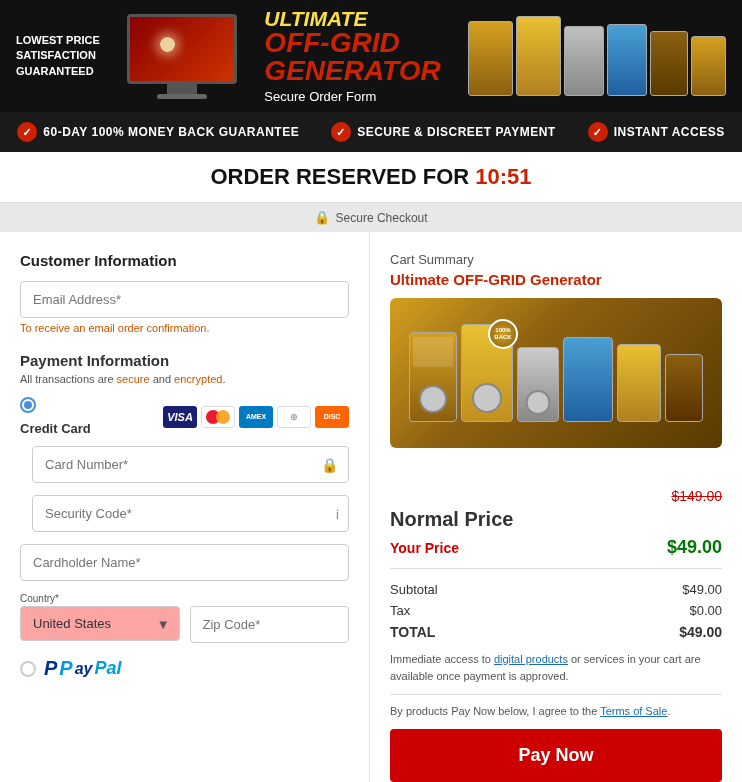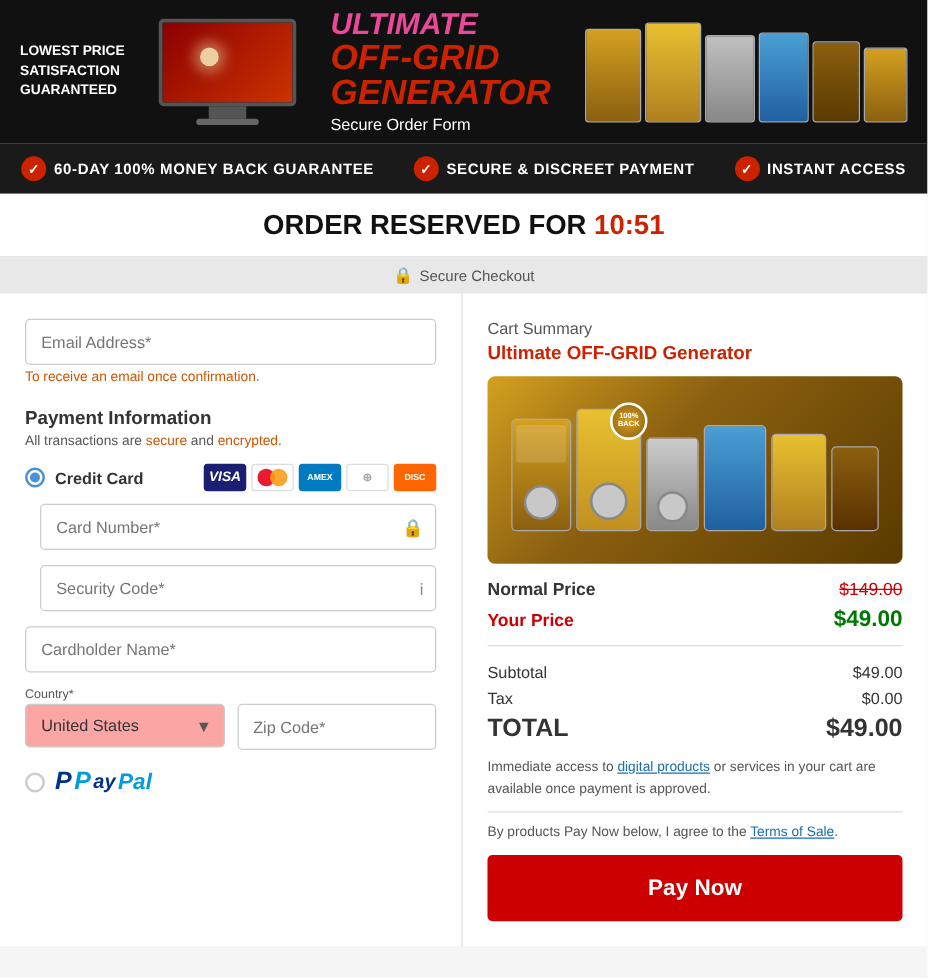--- a/index.html
+++ b/index.html
@@ -2,21 +2,21 @@
 <html><head>
   <meta charset="utf-8">
   <style>
     * { box-sizing: border-box; margin: 0; padding: 0; }
     body { font-family: Arial, sans-serif; background: #f5f5f5; font-size: 13px; color: #333; width: 742px; }
 
     
     .header { background: #111; display: flex; align-items: center; justify-content: space-between; padding: 8px 16px; }
     .header-left { color: #fff; font-size: 11px; font-weight: bold; line-height: 1.4; text-transform: uppercase; }
     .title-block { text-align: left; }
-    .title-ultimate { font-size: 24px; font-weight: 900; font-style: italic; color: #ec4899; text-transform: uppercase; line-height: 1; }
+    .title-ultimate { font-size: 21px; font-weight: 900; font-style: italic; color: #fde047; text-transform: uppercase; line-height: 1; }
     .title-offgrid { font-size: 28px; font-weight: 900; font-style: italic; color: #cc2200; text-transform: uppercase; line-height: 1; }
     .title-generator { font-size: 28px; font-weight: 900; font-style: italic; color: #cc2200; text-transform: uppercase; line-height: 1; }
     .title-sub { color: #fff; font-size: 13px; font-weight: normal; font-style: normal; margin-top: 4px; }
 
     
     .guarantee-bar { background: #1a1a1a; color: #fff; display: flex; align-items: center; justify-content: center; gap: 32px; padding: 10px 16px; font-weight: bold; font-size: 12px; text-transform: uppercase; letter-spacing: 0.5px; }
     .guarantee-item { display: flex; align-items: center; gap: 6px; }
     .check-circle { width: 20px; height: 20px; background: #cc2200; border-radius: 50%; display: flex; align-items: center; justify-content: center; color: #fff; font-size: 11px; font-weight: bold; flex-shrink: 0; }
 
     
@@ -38,21 +38,21 @@
     .form-group { margin-bottom: 12px; }
     .form-input { width: 100%; border: 1px solid #ccc; border-radius: 4px; padding: 10px 12px; font-size: 13px; color: #333; outline: none; }
     .helper-text { font-size: 11px; color: #cc5500; margin-top: 4px; }
 
     .payment-section { margin-top: 18px; }
     .payment-title { font-size: 15px; font-weight: bold; margin-bottom: 4px; }
     .payment-subtitle { font-size: 11px; color: #555; margin-bottom: 12px; }
     .payment-subtitle a { color: #cc5500; text-decoration: none; }
 
     .card-option { display: flex; align-items: center; justify-content: space-between; margin-bottom: 10px; }
-    .card-option-left { display: flex; align-items: center; gap: 8px; }
+    .card-option-left { display: flex; gap: 8px; flex-direction: column; }
     .radio-dot { width: 16px; height: 16px; border: 2px solid #4a90d9; border-radius: 50%; display: flex; align-items: center; justify-content: center; flex-shrink: 0; }
     .radio-inner { width: 8px; height: 8px; background: #4a90d9; border-radius: 50%; }
     .card-label { font-size: 13px; font-weight: bold; }
     .card-icons { display: flex; gap: 4px; align-items: center; }
     .card-icon { height: 22px; width: 34px; border-radius: 3px; display: flex; align-items: center; justify-content: center; font-size: 8px; font-weight: bold; }
     .card-visa { background: #1a1f71; color: #fff; font-size: 11px; font-style: italic; }
     .card-mc { background: #fff; border: 1px solid #ddd; position: relative; overflow: hidden; }
     .card-amex { background: #007bc1; color: #fff; font-size: 9px; }
     .card-diners { background: #fff; border: 1px solid #ddd; color: #888; font-size: 9px; }
     .card-disc { background: #f60; color: #fff; font-size: 8px; }
@@ -74,29 +74,29 @@
     .paypal-logo { display: flex; align-items: center; gap: 2px; }
     .paypal-p { color: #003087; font-size: 20px; font-weight: bold; font-style: italic; }
     .paypal-p2 { color: #009cde; font-size: 20px; font-weight: bold; font-style: italic; }
 
     
     .cart-title { font-size: 13px; color: #555; margin-bottom: 4px; }
     .cart-product-name { font-size: 15px; font-weight: bold; color: #cc2200; margin-bottom: 10px; }
     .product-image-placeholder { width: 100%; height: 150px; background: linear-gradient(135deg, #d4a020 0%, #8b6010 40%, #5a3a00 100%); border-radius: 6px; margin-bottom: 12px; display: flex; align-items: center; justify-content: center; position: relative; overflow: hidden; }
 
     .price-row { display: flex; justify-content: space-between; align-items: center; margin-bottom: 6px; }
-    .normal-price-label { font-size: 14px; font-weight: bold; color: #333; }
+    .normal-price-label { font-size: 20px; font-weight: bold; color: #333; margin-top: 48px; }
     .normal-price-value { font-size: 14px; color: #cc0000; text-decoration: line-through; }
     .your-price-label { font-size: 14px; font-weight: bold; color: #cc0000; }
     .your-price-value { font-size: 18px; font-weight: bold; color: #007700; }
 
     .divider { border: none; border-top: 1px solid #ddd; margin: 10px 0; }
 
     .summary-row { display: flex; justify-content: space-between; padding: 3px 0; font-size: 13px; }
-    .summary-total { font-weight: bold; font-size: 20px; gap: 44px; }
+    .summary-total { font-weight: bold; font-size: 14px; gap: 44px; }
     .summary-note { font-size: 11px; color: #555; margin: 8px 0; line-height: 1.5; }
     .summary-note a { color: #1a6cb0; }
     .terms-note { font-size: 11px; color: #555; margin: 6px 0 12px; }
     .terms-note a { color: #1a6cb0; }
 
     .pay-now-btn { width: 100%; background: #cc0000; color: #fff; border: none; border-radius: 4px; padding: 16px; font-size: 18px; font-weight: bold; cursor: pointer; text-align: center; }
 
     
     .monitor-shape { display: flex; flex-direction: column; align-items: center; }
     .monitor-screen { width: 110px; height: 70px; background: #222; border: 3px solid #555; border-radius: 4px; display: flex; align-items: center; justify-content: center; overflow: hidden; }
@@ -163,24 +163,25 @@
 
 <div class="secure-bar">
   <span style="font-size:13px;">🔒</span>
   <span>Secure Checkout</span>
 </div>
 
 <div class="main">
 
   <div class="left-col">
 
+    <div class="section-title">Customer Information</div>
 
     <div class="form-group">
       <input class="form-input" type="email" placeholder="Email Address*" style="">
-      <div class="helper-text">To receive an email once confirmation.</div>
+      <div class="helper-text">To receive an email order confirmation.</div>
     </div>
 
     <div class="payment-section">
       <div class="payment-title">Payment Information</div>
       <div class="payment-subtitle">
         All transactions are <a href="#">secure</a> and <a href="#">encrypted</a>.
       </div>
 
       <div class="card-option">
         <div class="card-option-left">

